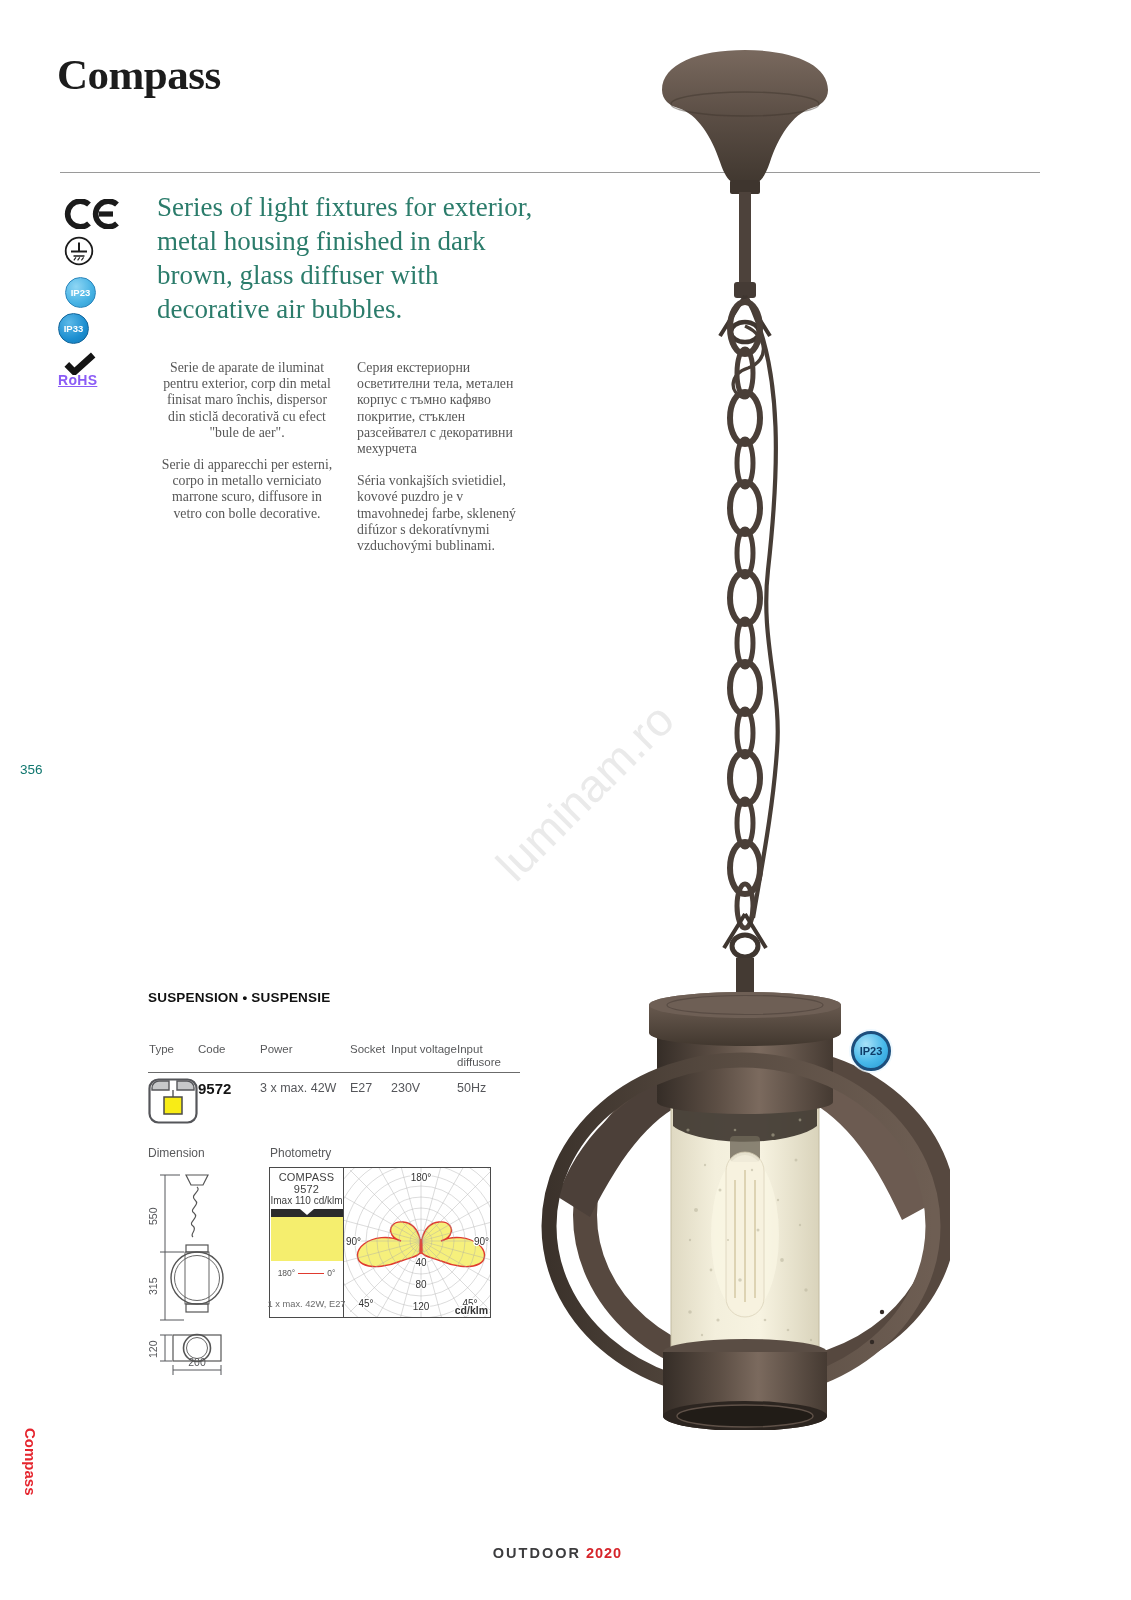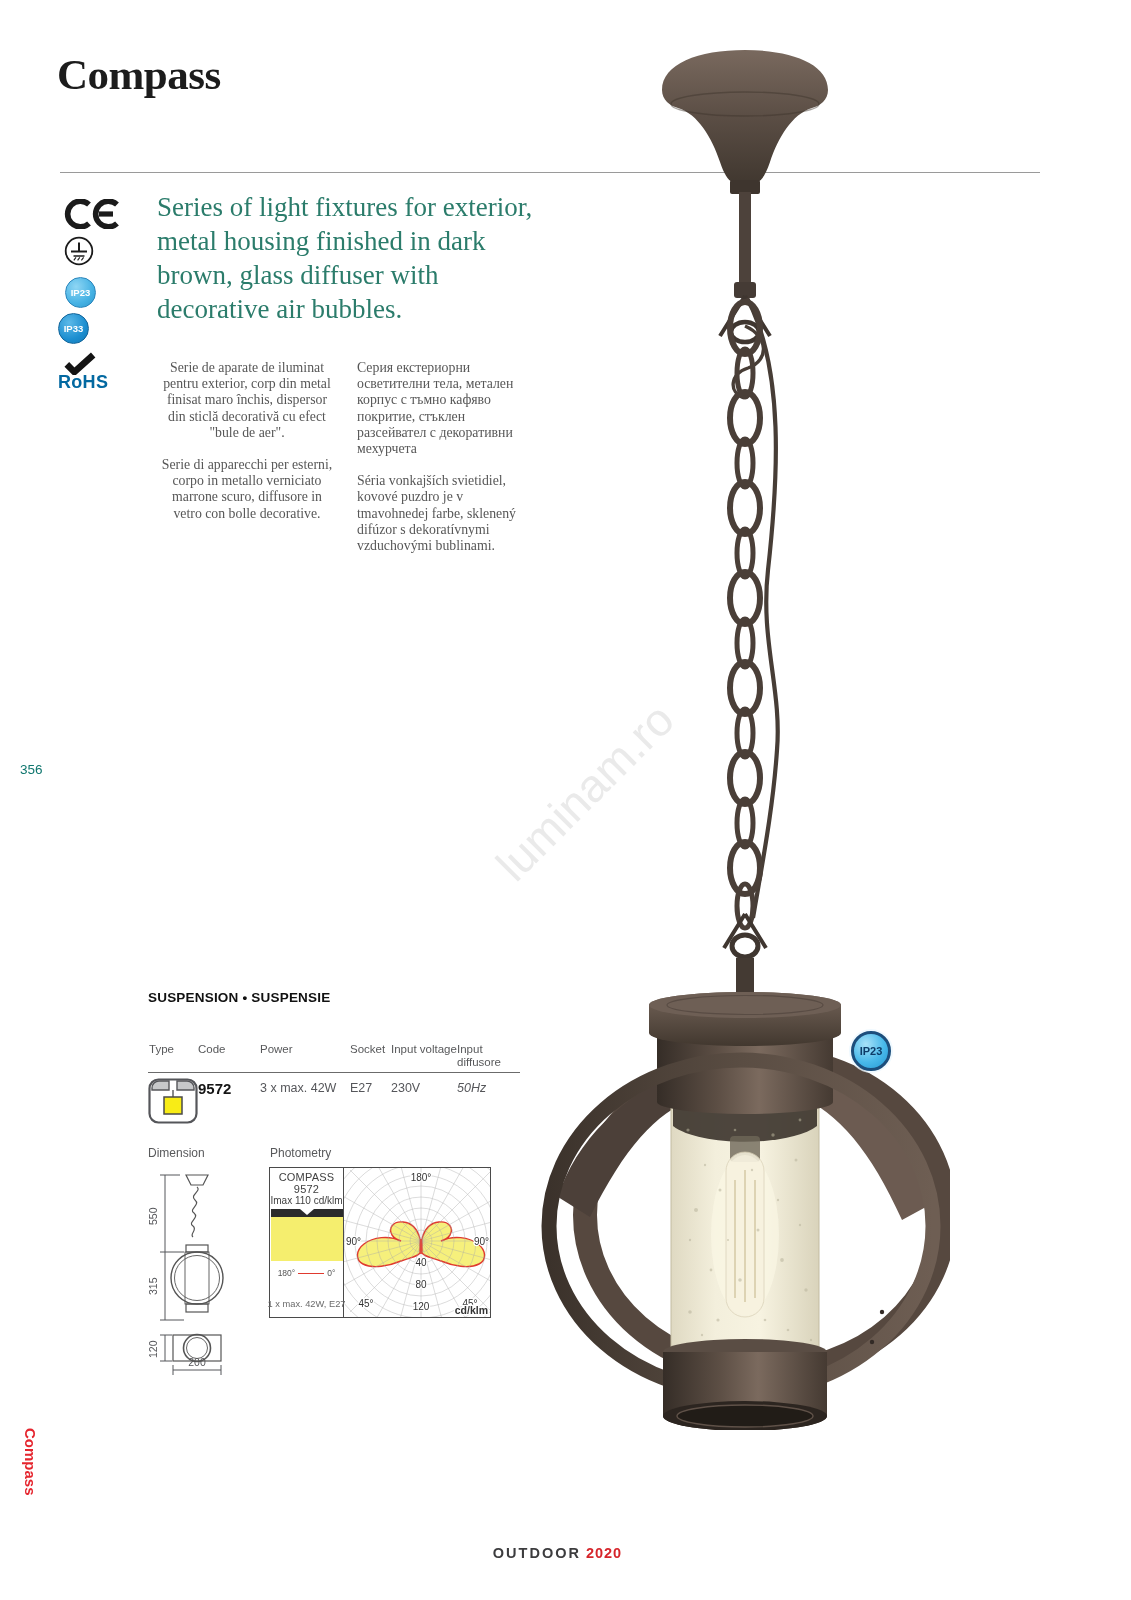--- a/index.html
+++ b/index.html
@@ -20,21 +20,21 @@
   .rule{background:#9a9a9a;height:1px;}
   .footer{width:1131px;text-align:center;font-size:14.5px;font-weight:bold;letter-spacing:2px;color:#3c3c3e;}
   .footer .yr{color:#d6252b;margin-left:5px;letter-spacing:1px;}
   .sidetab{writing-mode:vertical-rl;font-size:15px;font-weight:bold;color:#e5252e;}
   .watermark{width:320px;text-align:center;font-size:46px;color:#eaeaea;transform:rotate(-45deg);}
   
   .ipbadge{width:29px;height:29px;border-radius:50%;display:flex;align-items:center;justify-content:center;
            color:#fff;font-weight:bold;font-size:9.5px;}
   .ip23{background:radial-gradient(circle at 35% 30%,#8fd6f4,#46b2e4 60%,#2d97cc);border:1.5px solid #2a85bb;}
   .ip33{background:radial-gradient(circle at 35% 30%,#5cb9e8,#1c8ed0 60%,#1378b4);border:1.5px solid #13659a;}
-  .rohs-text{font-size:18px;font-weight:bold;color:#0369a1;letter-spacing:.3px;}
+  .rohs-text{font-size:14px;font-weight:bold;color:#8b5cf6;letter-spacing:.3px;text-decoration:underline;}
   .prodbadge{width:34px;height:34px;border-radius:50%;display:flex;align-items:center;justify-content:center;
              color:#0d3c68;font-weight:bold;font-size:11px;border:3px solid #1c4e7c;
              background:radial-gradient(circle at 35% 30%,#a8e2f8,#49b9ea 55%,#2598d3);
              box-shadow:0 0 0 2px rgba(235,248,255,.8);}
   
   .photo-box{width:222px;height:151px;border:1px solid #4a4a4a;display:flex;box-sizing:border-box;}
   .photo-left{width:74px;border-right:1px solid #4a4a4a;box-sizing:border-box;display:flex;flex-direction:column;
               align-items:center;font-size:10.5px;color:#3f3f3f;padding-top:3px;}
   .photo-left .m{font-size:11px;letter-spacing:.2px;}
   .photo-left .imax{font-size:10px;white-space:nowrap;}
@@ -106,21 +106,21 @@
       <path d="M4,12 V10 a7,7 0 0 1 7,-7 H21 V12 Z" fill="#c7c8ca" stroke="#55565a" stroke-width="1.4"></path>
       <path d="M29,12 V3 H39 a7,7 0 0 1 7,7 v2 Z" fill="#c7c8ca" stroke="#55565a" stroke-width="1.4"></path>
       <line x1="25" y1="12" x2="25" y2="19" stroke="#55565a" stroke-width="1.4"></line>
       <rect x="16" y="19" width="18" height="17" fill="#f8ec16" stroke="#4a4a4a" stroke-width="1.5"></rect>
     </svg>
   </div>
   <div class="abs code" style="left:198px;top:1080px;">9572</div>
   <div class="abs td" style="left:260px;top:1081px;">3 x max. 42W</div>
   <div class="abs td" style="left:350px;top:1081px;">E27</div>
   <div class="abs td" style="left:391px;top:1081px;">230V</div>
-  <div class="abs td" style="left:457px;top:1081px;font-style:italic;">50Hz</div>
+  <div class="abs td" style="left:457px;top:1081px;">50Hz</div>
 
   <div class="abs sublabel" style="left:148px;top:1146px;">Dimension</div>
   <svg class="abs" style="left:140px;top:1145px;" width="120" height="238" viewBox="0 0 120 238">
     <g stroke="#55565a" stroke-width="1" fill="none">
       <line x1="25" y1="30" x2="25" y2="175"></line>
       <line x1="20" y1="30" x2="40" y2="30"></line>
       <line x1="20" y1="107" x2="44" y2="107"></line>
       <line x1="20" y1="175" x2="44" y2="175"></line>
       <line x1="25" y1="190" x2="25" y2="216"></line>
       <line x1="20" y1="190" x2="32" y2="190"></line>

